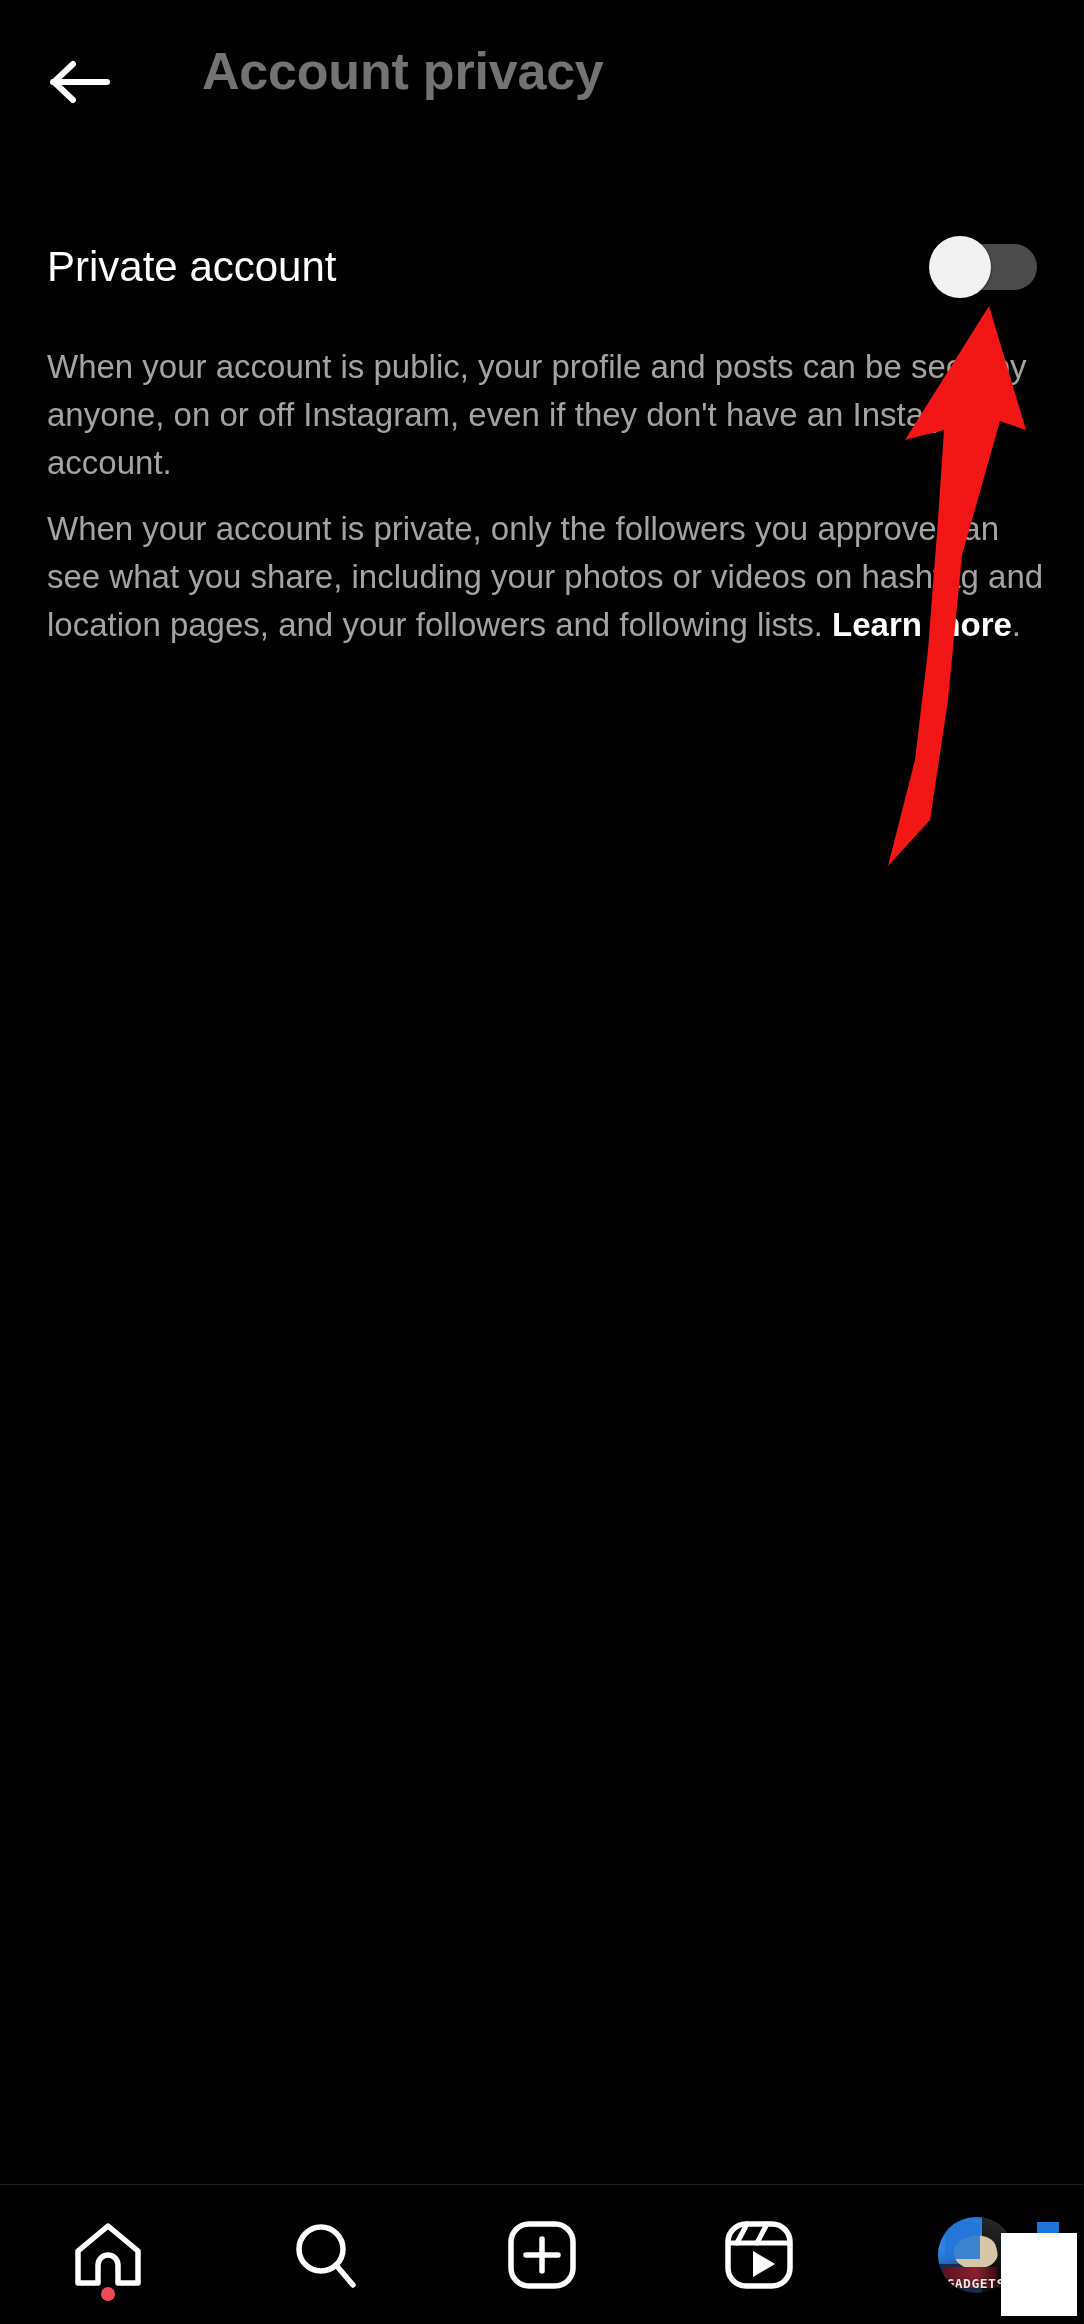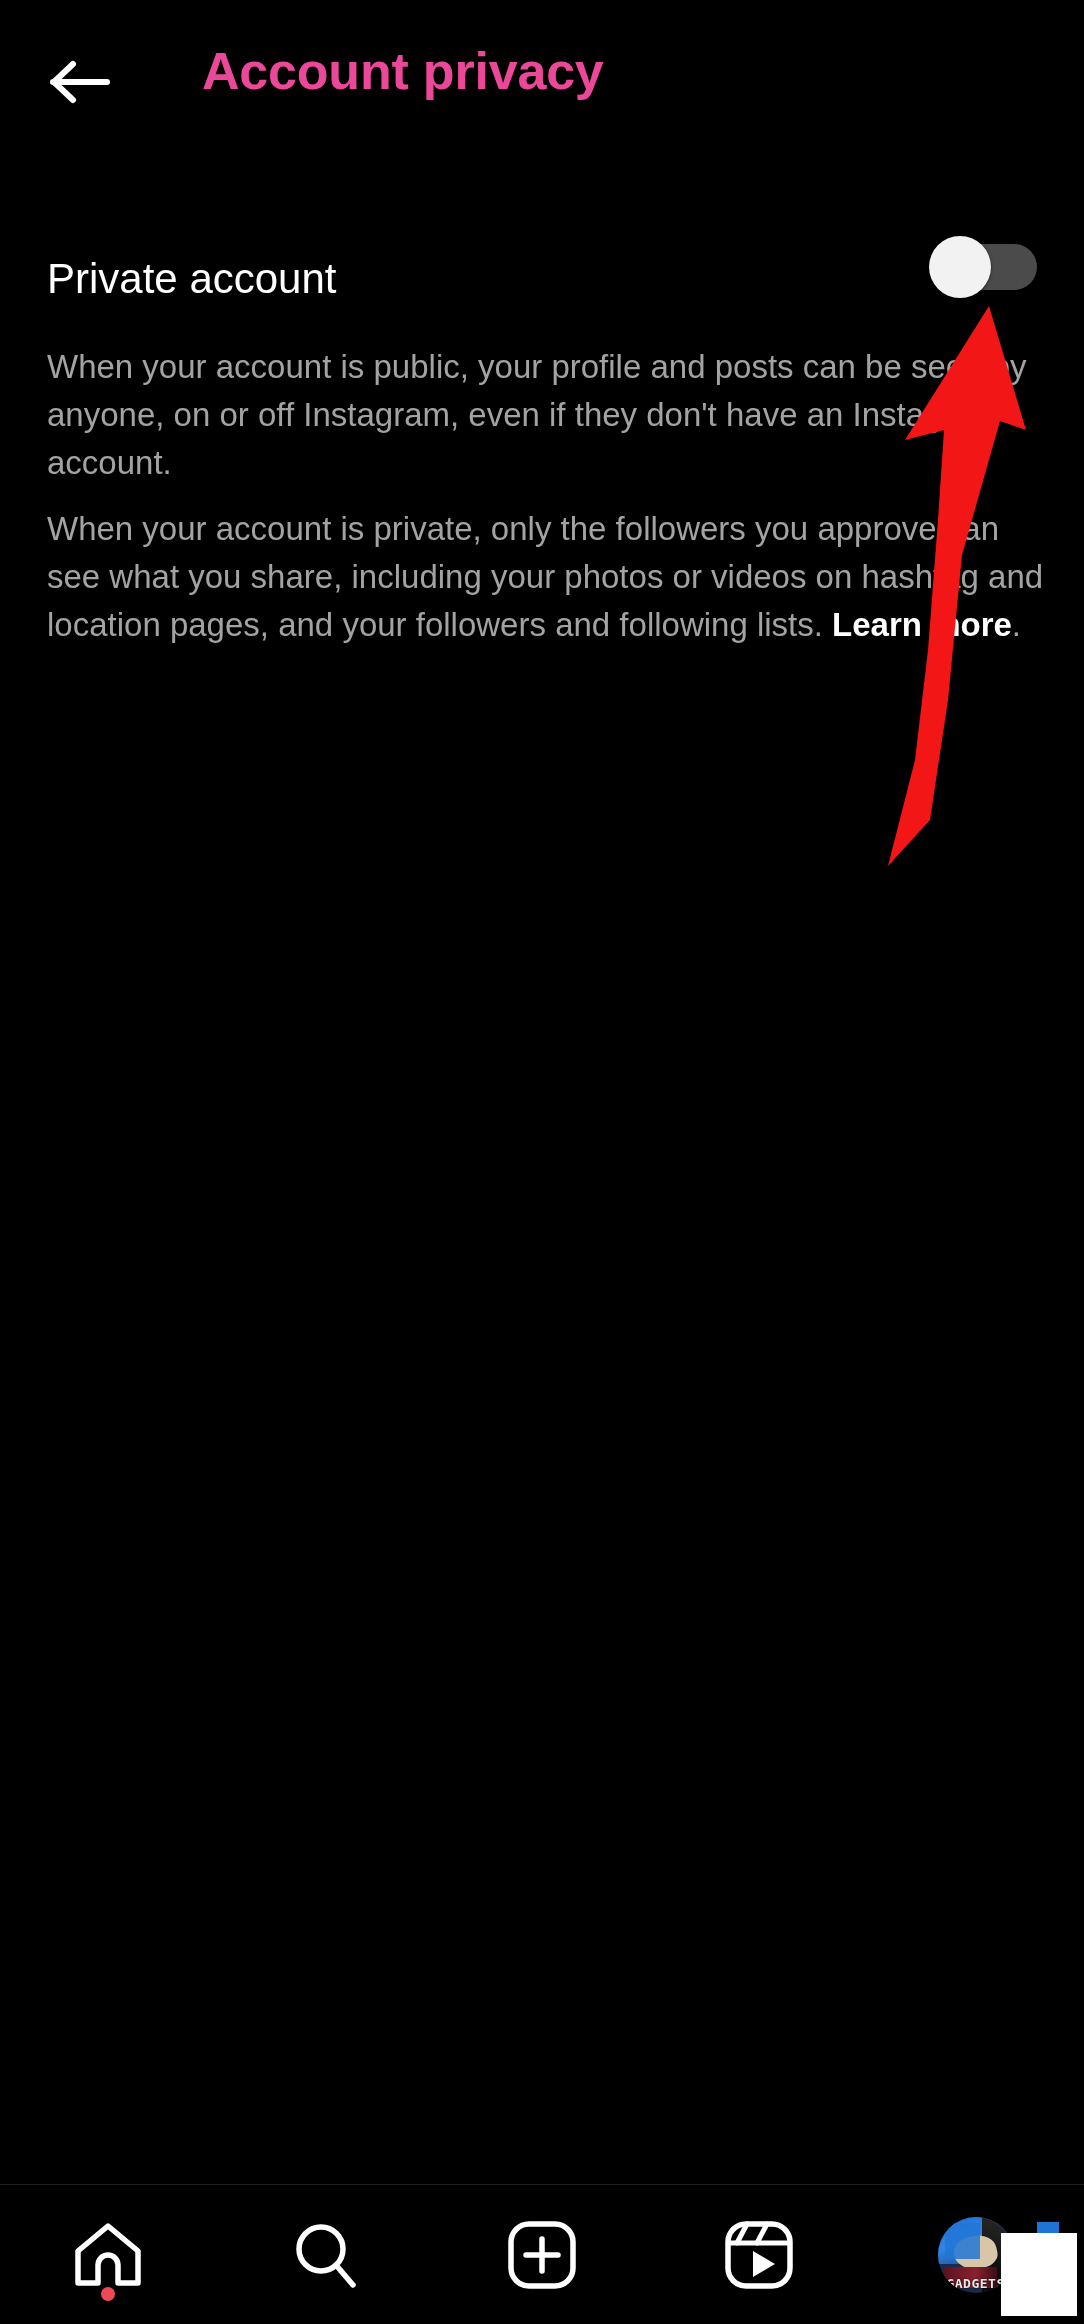--- a/index.html
+++ b/index.html
@@ -50,41 +50,41 @@
 
   .back-button svg { display: block; }
 
   .page-title {
     position: absolute;
     left: 202px;
     top: 36px;
     font-size: 52px;
     font-weight: 700;
     letter-spacing: -0.2px;
-    color: #ec4899;
+    color: #737373;
     line-height: 70px;
     white-space: nowrap;
     text-align: center;
   }
 
   
   .setting-row {
     position: absolute;
     left: 0;
     top: 222px;
     width: 1084px;
     height: 90px;
     display: flex;
     align-items: center;
   }
 
   .setting-label {
     position: absolute;
     left: 47px;
-    top: 12px;
+    top: 0;
     height: 90px;
     display: flex;
     align-items: center;
     font-size: 42px;
     font-weight: 400;
     color: #ffffff;
     white-space: nowrap;
   }
 
   .toggle {

